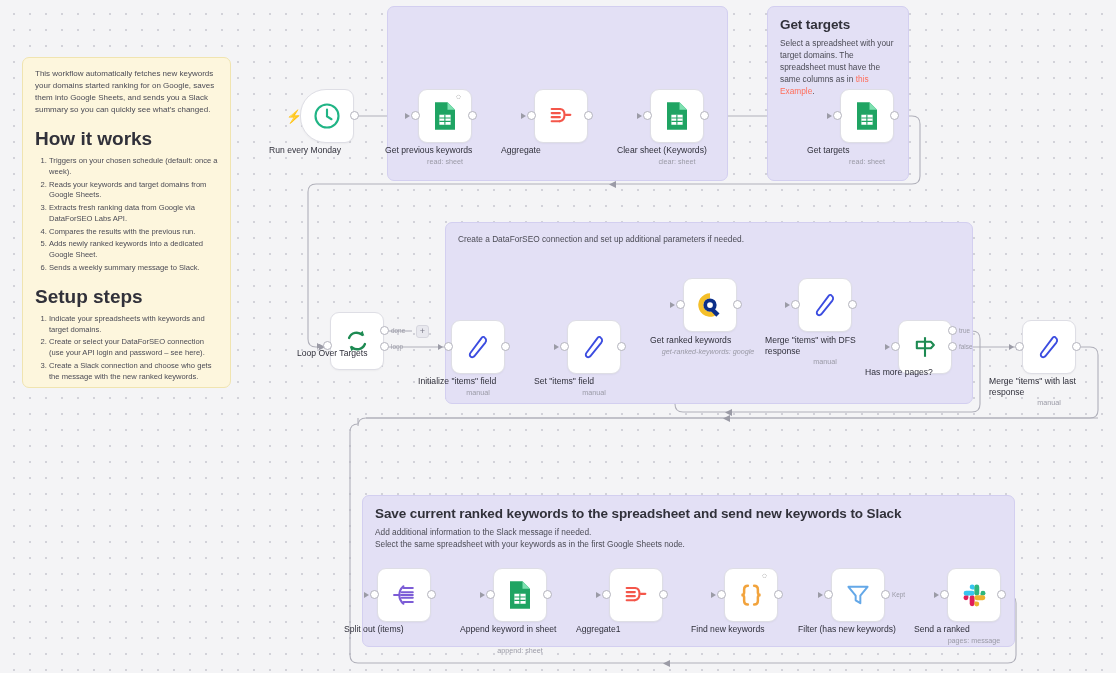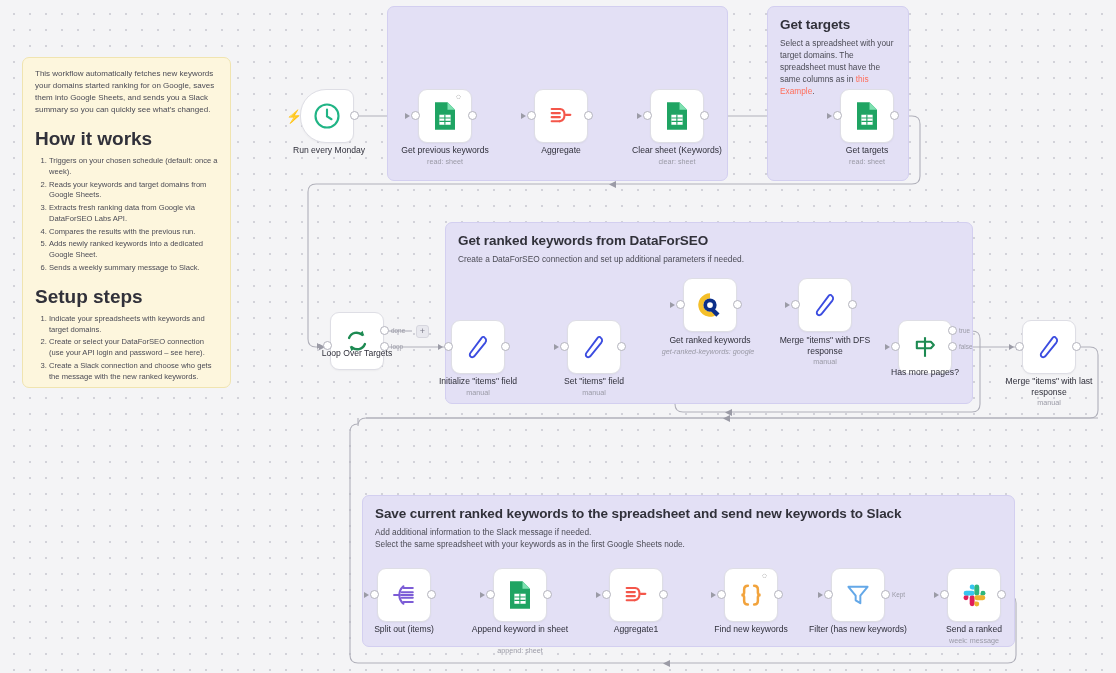--- a/index.html
+++ b/index.html
@@ -75,21 +75,21 @@
     display: flex;
     align-items: center;
     justify-content: center;
     box-shadow: 0 1px 2px rgba(0,0,0,0.04);
   }
   .node.trigger {
     border-radius: 26px 9px 9px 26px;
   }
   .nlabel {
     position: absolute;
-    text-align: center;
+    text-align: left;
     font-size: 8.6px;
     color: #2f2f3a;
     line-height: 1.25;
     width: 120px;
   }
   .nsub {
     position: absolute;
     text-align: center;
     font-size: 7.2px;
     color: #9a9aa6;
@@ -231,21 +231,20 @@
 
   <div class="sticky purple" style="left:387px; top:6px; width:341px; height:175px;">
   </div>
 
   <div class="sticky purple" style="left:767px; top:6px; width:142px; height:175px;">
     <h2>Get targets</h2>
     <p><span>Select a spreadsheet with your target domains. The spreadsheet must have the same columns as in </span><span class="lnk">this Example</span><span>.</span></p>
   </div>
 
   <div class="sticky purple" style="left:445px; top:222px; width:528px; height:182px;">
-    <h2>Get ranked keywords from DataForSEO</h2>
     <p>Create a DataForSEO connection and set up additional parameters if needed.</p>
   </div>
 
   <div class="sticky purple" style="left:362px; top:495px; width:653px; height:152px;">
     <h2>Save current ranked keywords to the spreadsheet and send new keywords to Slack</h2>
     <p>Add additional information to the Slack message if needed.</p>
     <p>Select the same spreadsheet with your keywords as in the first Google Sheets node.</p>
   </div>
 
   <div class="bolt" style="left:286px; top:109px;">⚡</div>
@@ -496,15 +495,15 @@
         <path d="M16.5 10.4 a2.1 2.1 0 0 1 -4.2 0 V5.2 a2.1 2.1 0 0 1 4.2 0 z" fill="#2eb67d"></path>
         <path d="M14.4 17.6 a2.1 2.1 0 1 1 -2.1 2.1 v-2.1 z" fill="#ecb22e"></path>
         <path d="M14.4 16.5 a2.1 2.1 0 0 1 0 -4.2 h5.2 a2.1 2.1 0 0 1 0 4.2 z" fill="#ecb22e"></path>
       </g>
     </svg>
   </div>
   <div class="arrowin" style="left:934px; top:592px;"></div>
   <div class="dot" style="left:940px; top:590px;"></div>
   <div class="dot" style="left:997px; top:590px;"></div>
   <div class="nlabel" style="left:914px; top:624px;">Send a ranked</div>
-  <div class="nsub" style="left:914px; top:636px;">week: message</div>
+  <div class="nsub" style="left:914px; top:636px;">pages: message</div>
 
 </div>
 
 </body></html>

